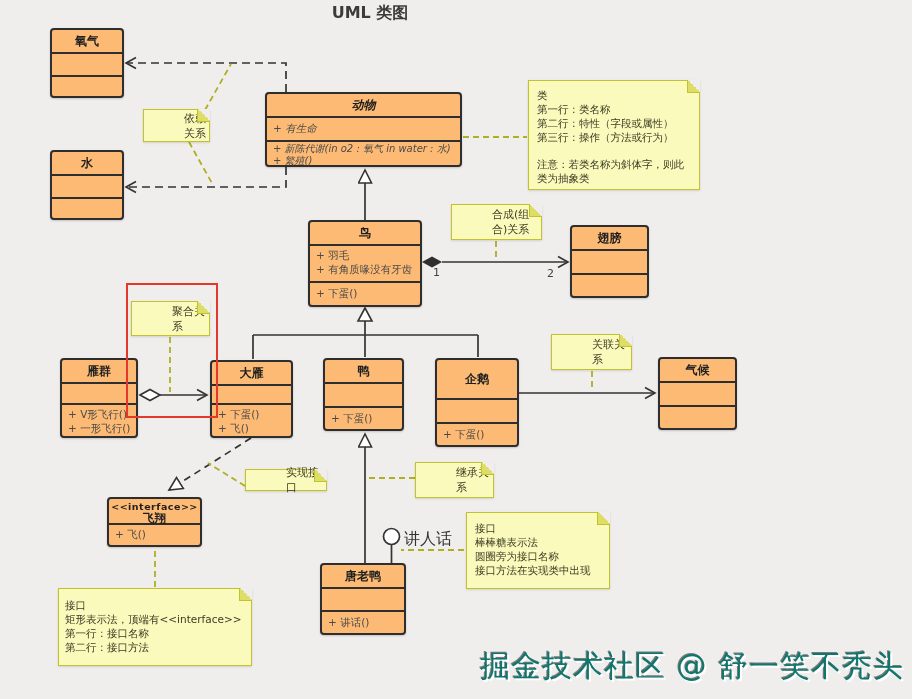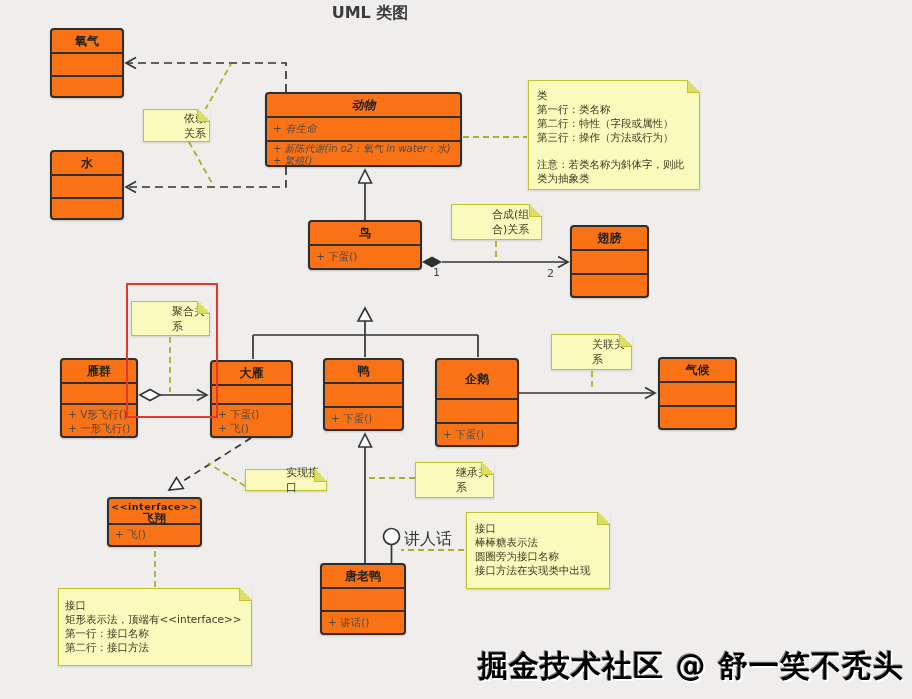--- a/index.html
+++ b/index.html
@@ -9,21 +9,21 @@
     font-family:"DejaVu Sans","Liberation Sans",sans-serif;
   }
   .stage{position:absolute;inset:0;}
   .diagram-title{
     position:absolute;left:295px;top:3px;width:150px;text-align:center;
     font-size:16px;font-weight:bold;color:#3b3b3b;z-index:5;
   }
   svg.connectors{position:absolute;left:0;top:0;z-index:1;}
   
   .cls{
-    position:absolute;background:#f97316;border:2px solid #2e2e2e;border-radius:4px;
+    position:absolute;background:#fdba74;border:2px solid #2e2e2e;border-radius:4px;
     box-shadow:0 1px 2px rgba(0,0,0,.18);z-index:2;box-sizing:border-box;
   }
   .cls .t{
     font-size:12px;font-weight:bold;color:#1f1f1f;
     display:flex;align-items:center;justify-content:center;
   }
   .cls .sec{border-top:2px solid #2e2e2e;padding:2px 4px 0 6px;box-sizing:border-box;}
   .member{font-size:10.5px;line-height:13.5px;color:#4b4b4b;white-space:nowrap;}
   .italic{font-style:italic;}
   .stereo{font-size:9.5px;font-weight:bold;color:#1f1f1f;text-align:center;line-height:11px;padding-top:2px;letter-spacing:.5px;}
@@ -44,21 +44,21 @@
   .note-spacer{height:13px;}
   
   .mult{position:absolute;font-size:11px;color:#444;z-index:3;}
   .lollipop-label{position:absolute;font-size:16px;color:#333;z-index:3;}
   .highlight-rect{
     position:absolute;left:126px;top:283px;width:92px;height:135px;
     border:2px solid #e5382c;z-index:4;pointer-events:none;box-sizing:border-box;
   }
   .watermark{
     position:absolute;right:8px;top:646px;z-index:5;
-    font-size:30px;font-weight:bold;color:#000000;letter-spacing:1px;
+    font-size:30px;font-weight:normal;color:#0f766e;letter-spacing:1px;
     text-shadow:2px 2px 0 #ffffff,-1px -1px 0 #7a7a7a;
   }
 </style>
 </head>
 <body>
 
 <div class="stage">
 
   <div class="diagram-title">UML 类图</div>
 
@@ -127,20 +127,24 @@
       <div class="member italic">+ 有生命</div>
     </div>
     <div class="sec" style="height:25px;padding-top:1px;">
       <div class="member italic" style="font-size:10px;line-height:11.5px;">+ 新陈代谢(in o2 : 氧气 in water : 水)</div>
       <div class="member italic" style="font-size:10px;line-height:11.5px;">+ 繁殖()</div>
     </div>
   </div>
 
   <div class="cls" style="left:308px;top:220px;width:114px;">
     <div class="t" style="height:22px;">鸟</div>
+    <div class="sec" style="height:37px;padding-top:3px;">
+      <div class="member">+ 羽毛</div>
+      <div class="member">+ 有角质喙没有牙齿</div>
+    </div>
     <div class="sec" style="height:24px;padding-top:4px;">
       <div class="member">+ 下蛋()</div>
     </div>
   </div>
 
   <div class="cls" style="left:570px;top:225px;width:79px;">
     <div class="t" style="height:22px;">翅膀</div>
     <div class="sec" style="height:24px;"></div>
     <div class="sec" style="height:23px;"></div>
   </div>

